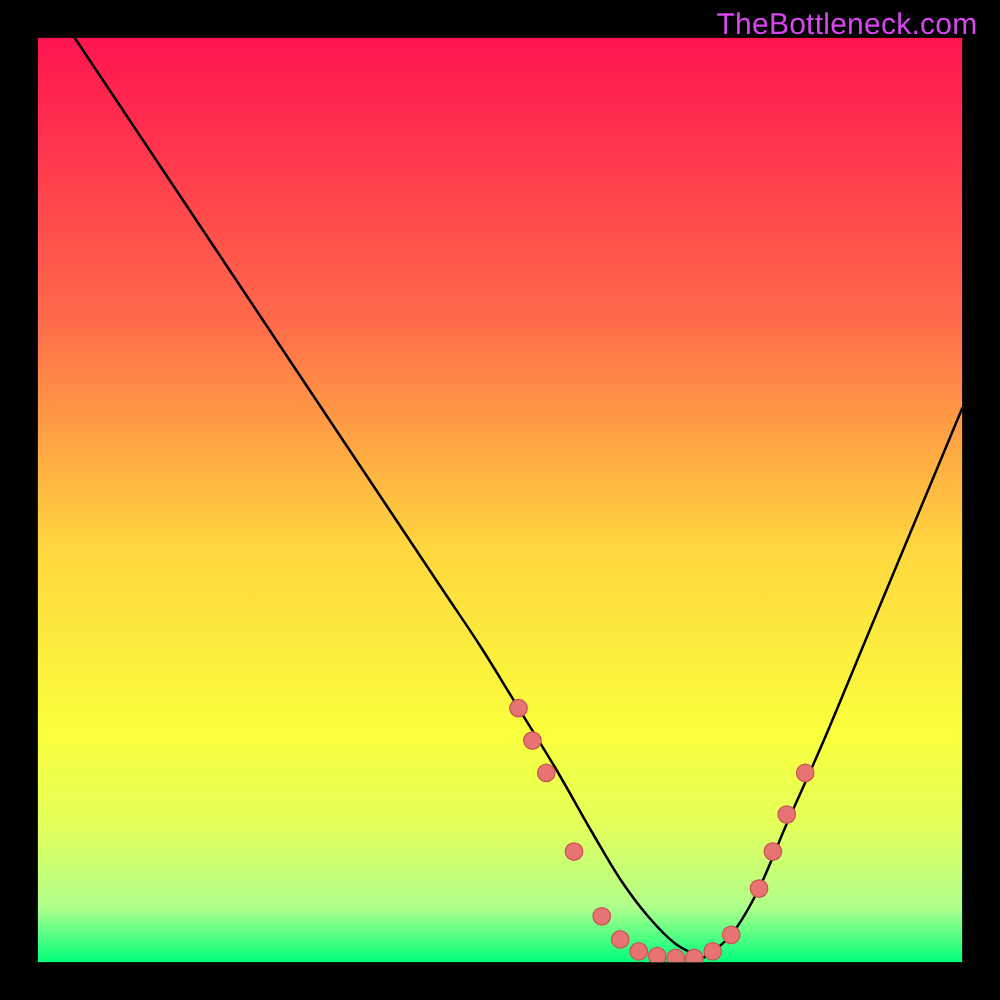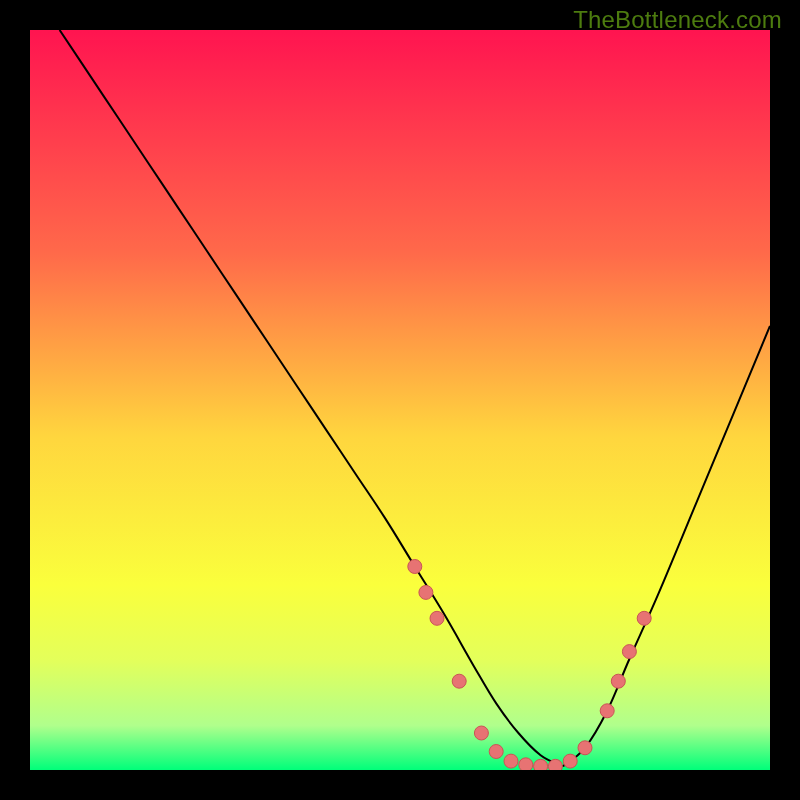--- a/index.html
+++ b/index.html
@@ -9,21 +9,21 @@
     height: 800px;
     position: relative;
     background: #000;
   }
   .watermark {
     position: absolute;
     top: 6px;
     right: 18px;
     font-family: Arial, Helvetica, sans-serif;
     font-size: 24px;
-    color: #4d7c0f;
+    color: #d946ef;
     font-weight: 400;
     letter-spacing: 0.2px;
     z-index: 10;
   }
   .plot-area {
     position: absolute;
     left: 30px;
     top: 30px;
     width: 740px;
     height: 740px;

